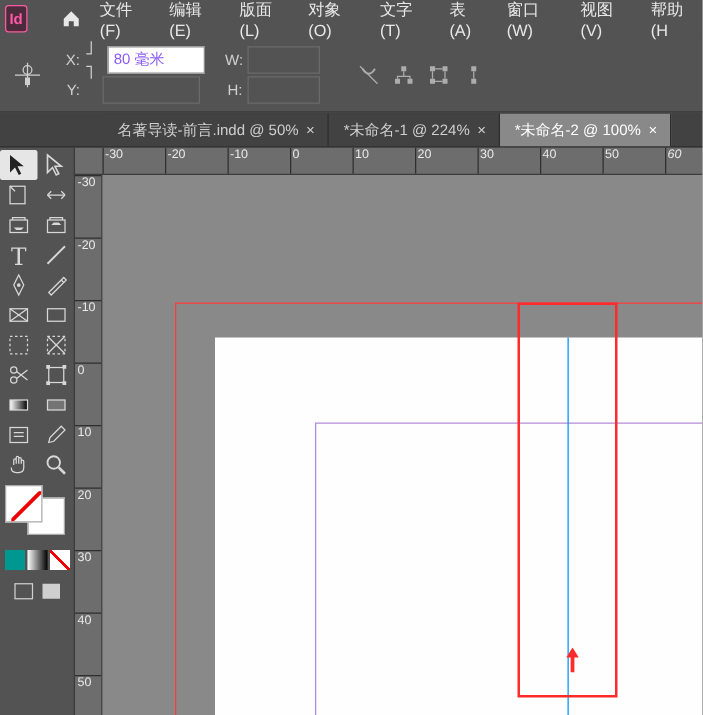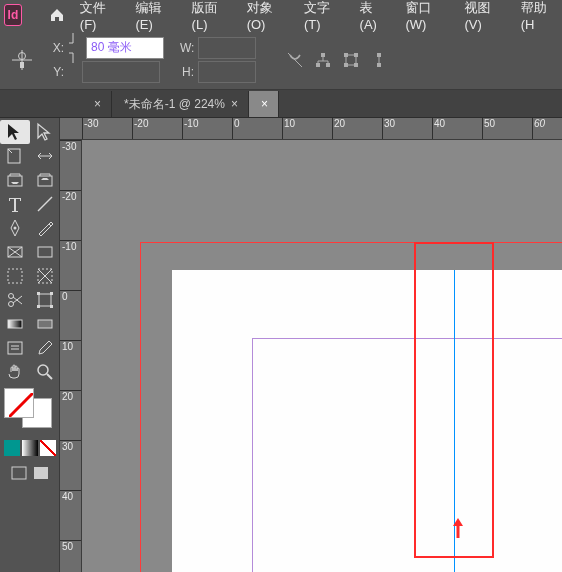--- a/index.html
+++ b/index.html
@@ -230,27 +230,29 @@
           <rect x="7" y="2" width="4" height="4" fill="#bdbdbd"></rect>
           <rect x="7" y="12" width="4" height="4" fill="#bdbdbd"></rect>
           <line x1="9" y1="6" x2="9" y2="12" stroke="#bdbdbd"></line>
         </svg>
       </span>
   </div>
 </div>
 
 <div class="tabbar">
   <div class="tab">
+    <span>名著导读-前言.indd @ 50%</span>
     <span class="tab-x">×</span>
   </div>
   <div class="tab">
     <span>*未命名-1 @ 224%</span>
     <span class="tab-x">×</span>
   </div>
   <div class="tab active">
+    <span>*未命名-2 @ 100%</span>
     <span class="tab-x">×</span>
   </div>
 </div>
 
 <div class="workspace">
 
   <div class="tools" id="tools-panel">
       <div class="tool-pair-row">
         <div class="tool active">
           <svg width="20" height="20" viewBox="0 0 20 20">

